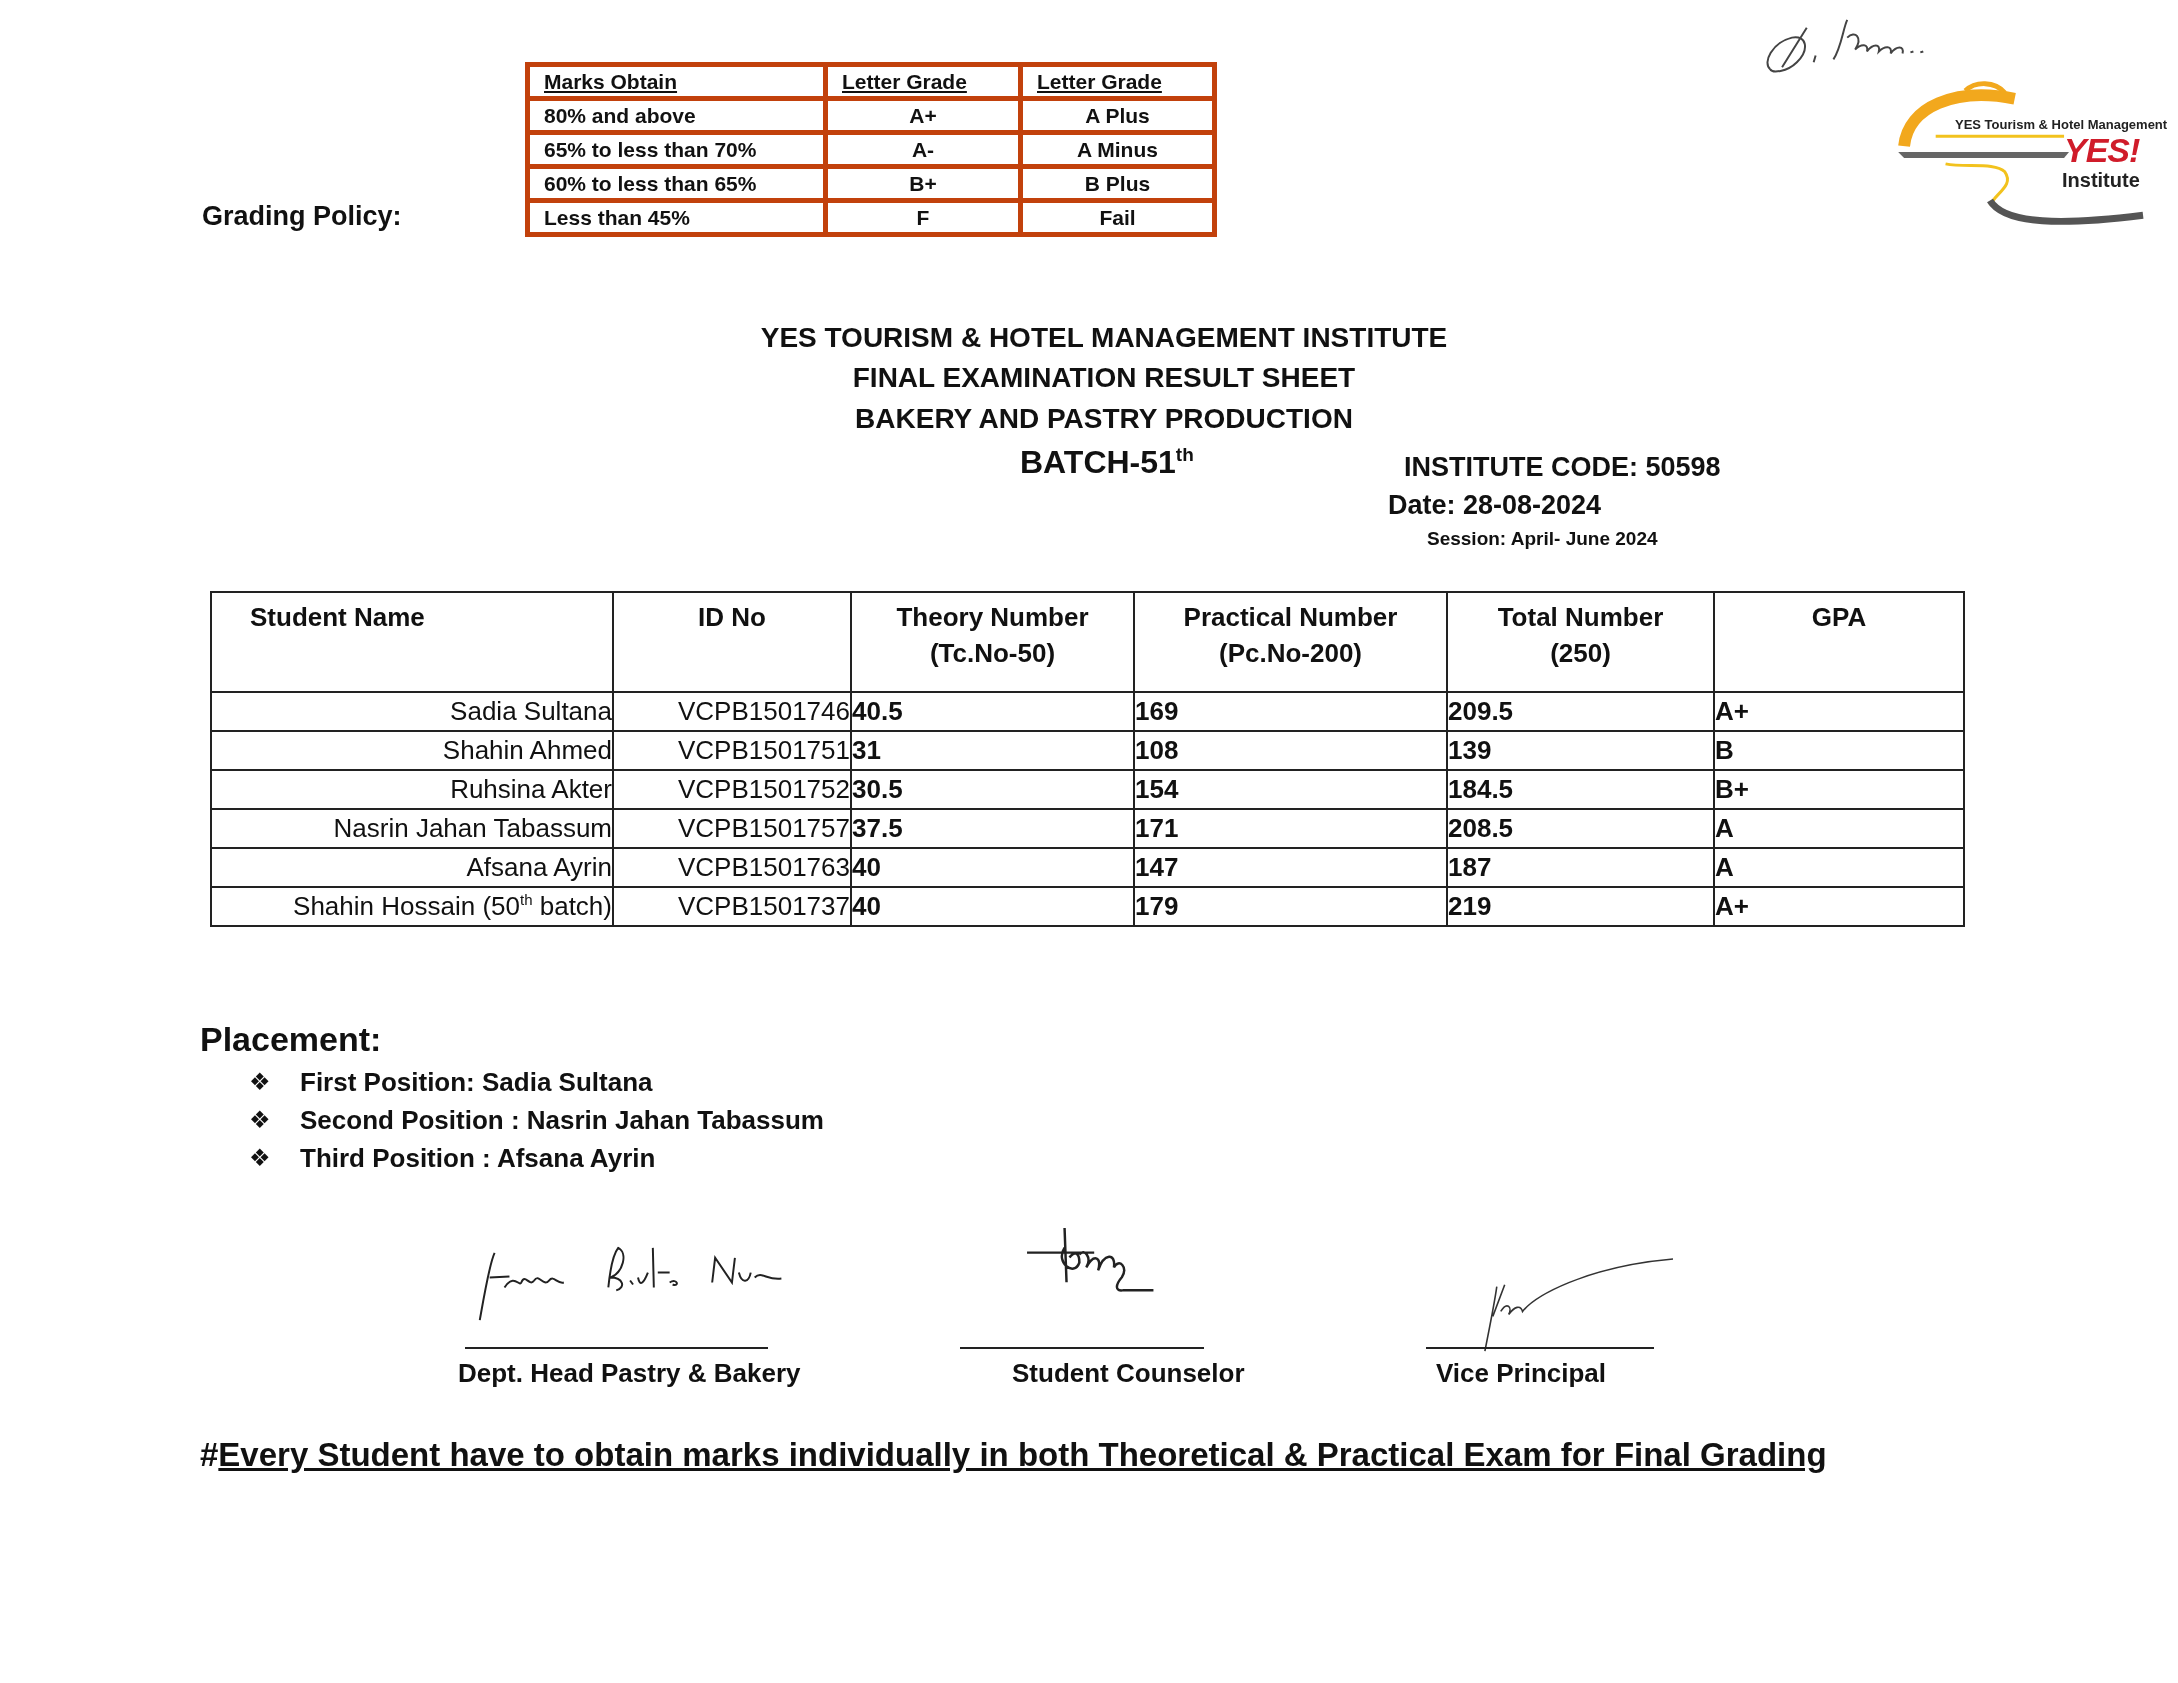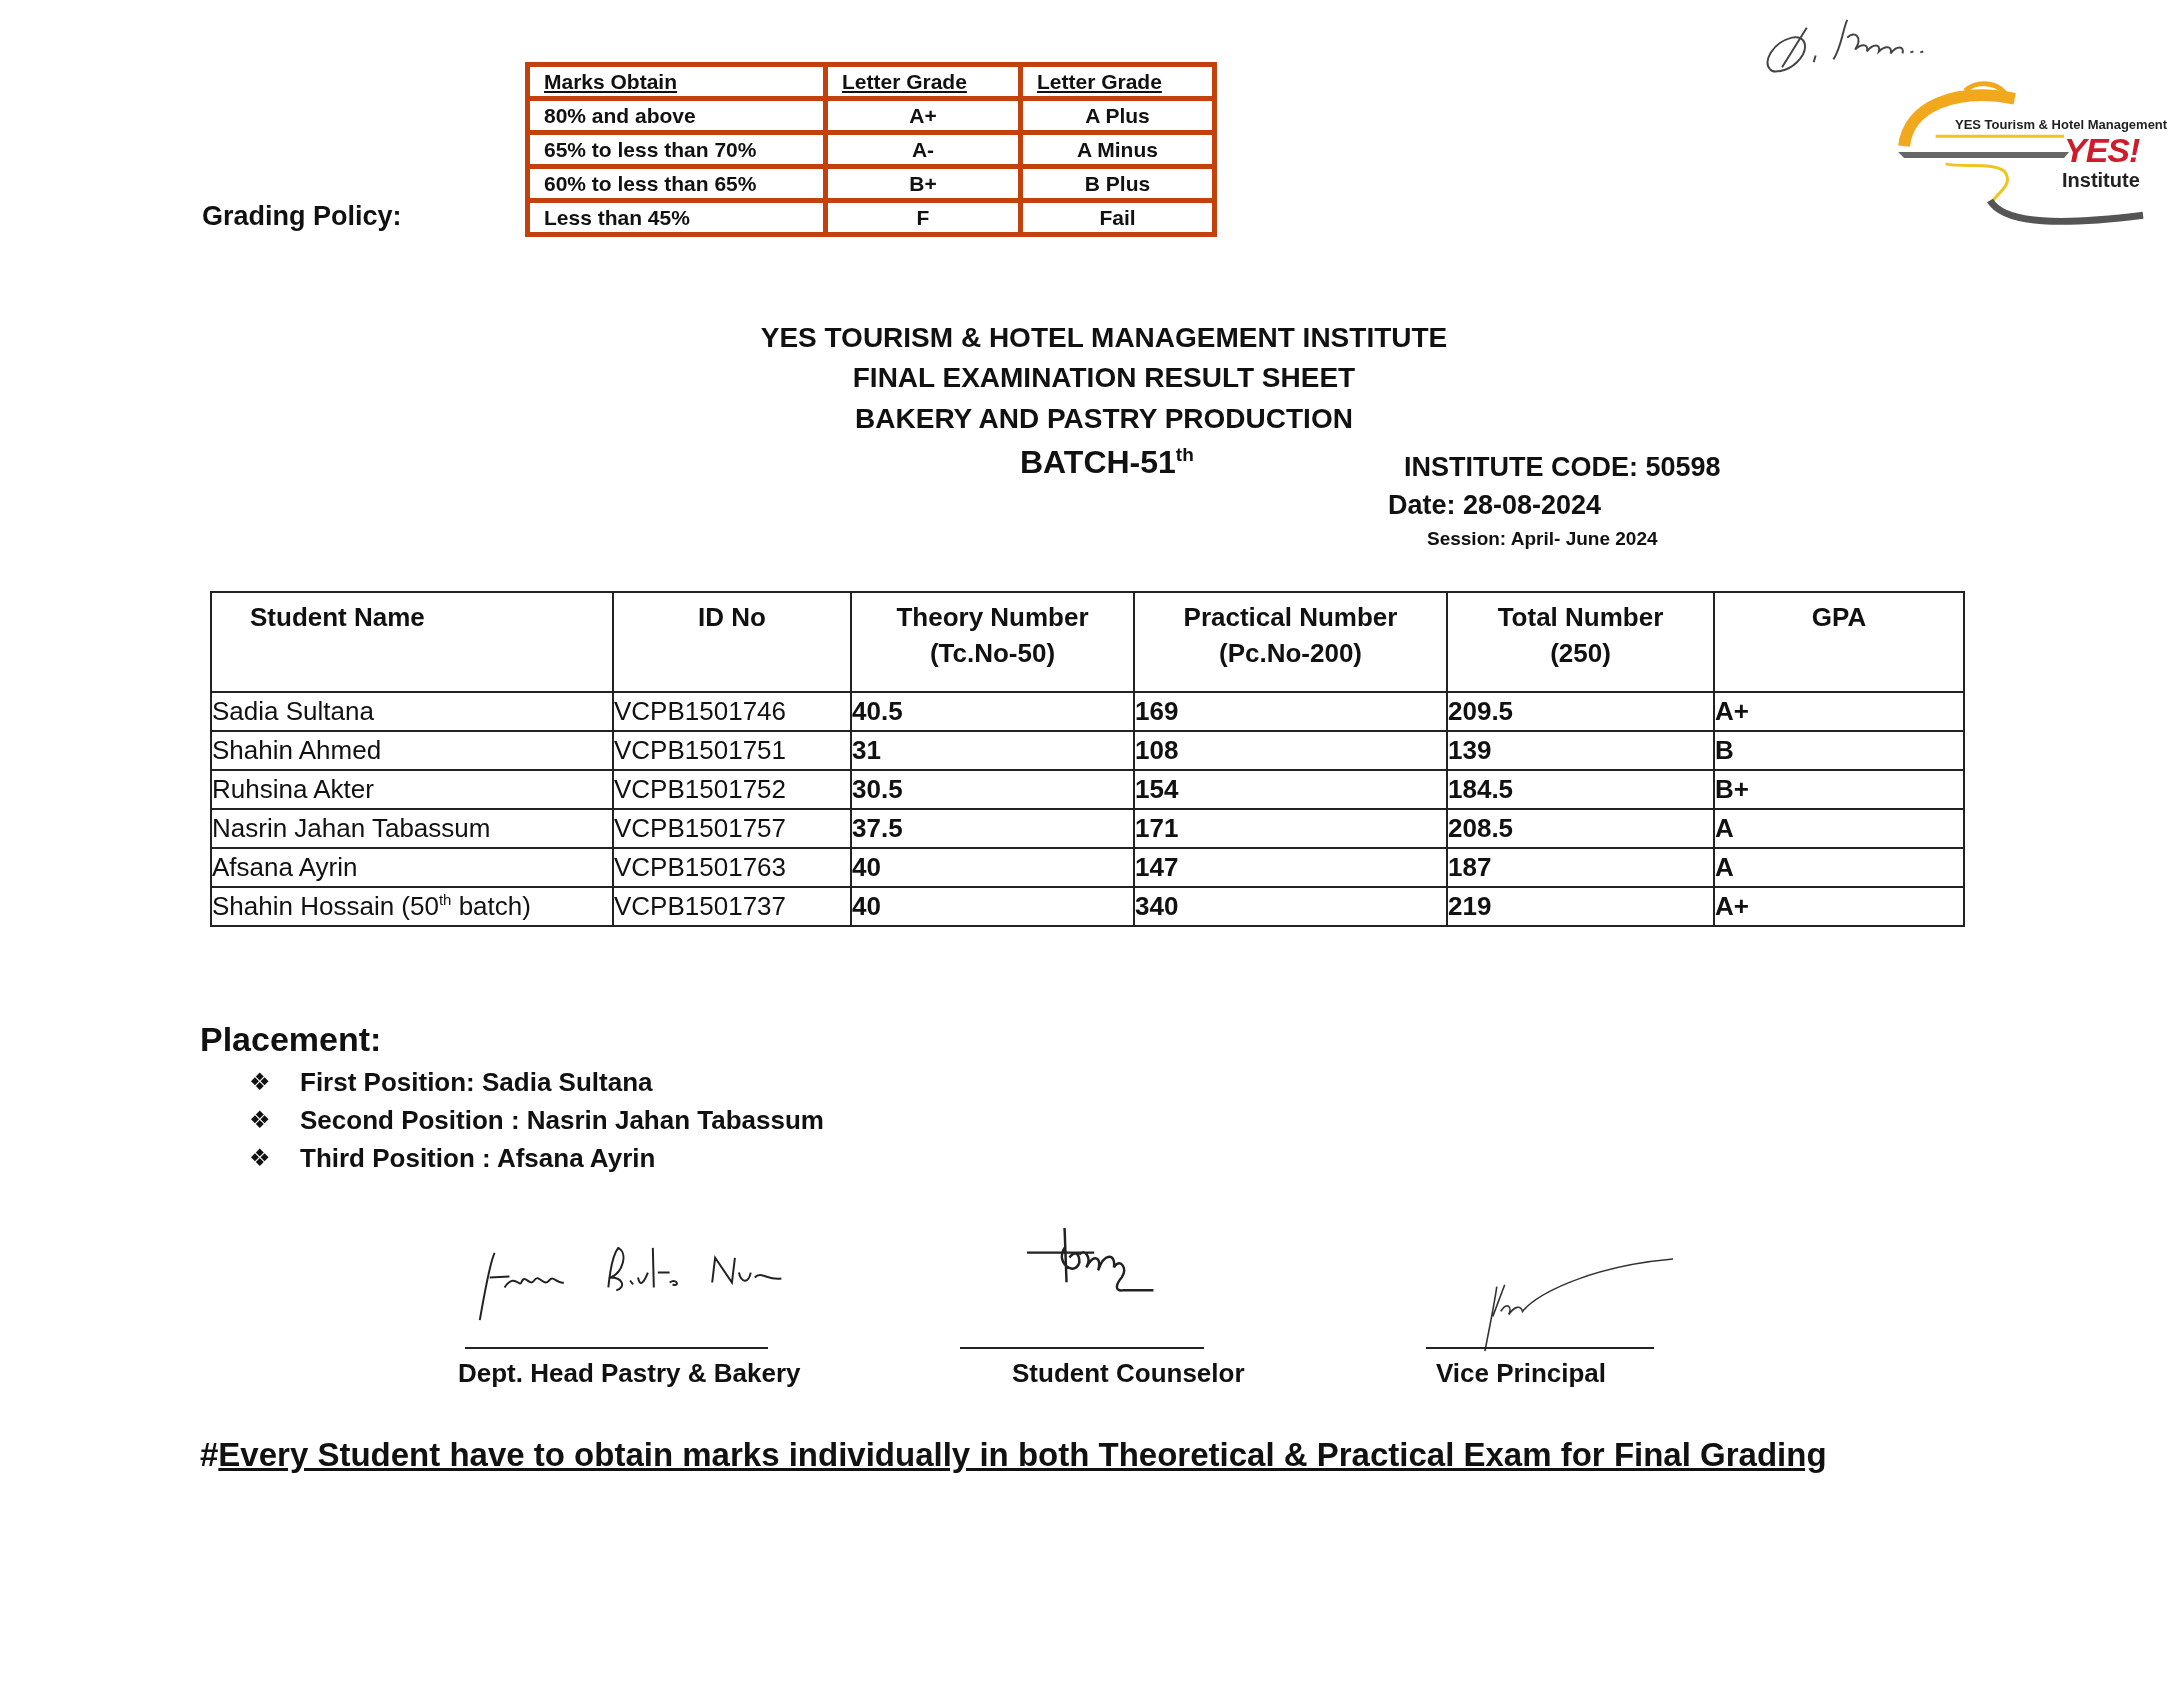--- a/index.html
+++ b/index.html
@@ -45,21 +45,21 @@
     
     #result-table {
       left: 210px; top: 591px; border-collapse: collapse; font-size: 26px;
     }
     #result-table th, #result-table td { border: 2px solid #222; padding: 0; }
     #result-table th {
       height: 92px; vertical-align: top; font-weight: bold; text-align: center; line-height: 36px; padding-top: 6px;
     }
     #result-table th.left { text-align: left; padding-left: 38px; }
     #result-table td { height: 37px; line-height: 37px; }
-    #result-table td.name, #result-table td.id { text-align: left; font-weight: normal; margin-left: 28px; }
+    #result-table td.name, #result-table td.id { text-align: right; font-weight: normal; margin-left: 28px; }
     #result-table td.num { font-weight: bold; }
     #result-table sup { font-size: 15px; line-height: 0; }
     .c1 { width: 362px; } .c2 { width: 236px; } .c3 { width: 281px; }
     .c4 { width: 311px; } .c5 { width: 265px; } .c6 { width: 248px; }
 
     
     #placement-title { left: 200px; top: 1020px; font-size: 34px; font-weight: bold; }
     #placement-list { left: 249px; top: 1063px; margin: 0; padding: 0; list-style: none; font-size: 26px; font-weight: bold; }
     #placement-list li { height: 38px; line-height: 38px; display: flex; align-items: center; }
     #placement-list .bullet { width: 51px; font-size: 24px; }
@@ -191,21 +191,21 @@
         <td class="id">VCPB1501763</td>
         <td class="num">40</td>
         <td class="num">147</td>
         <td class="num">187</td>
         <td class="num">A</td>
       </tr>
       <tr>
         <td class="name"><span>Shahin Hossain (50</span><sup>th</sup><span> batch)</span></td>
         <td class="id">VCPB1501737</td>
         <td class="num">40</td>
-        <td class="num">340</td>
+        <td class="num">179</td>
         <td class="num">219</td>
         <td class="num">A+</td>
       </tr>
     </tbody>
 </table>
 
 <div id="placement-title" class="abs">Placement:</div>
 <ul id="placement-list" class="abs">
     <li>
       <span class="bullet">❖</span>

